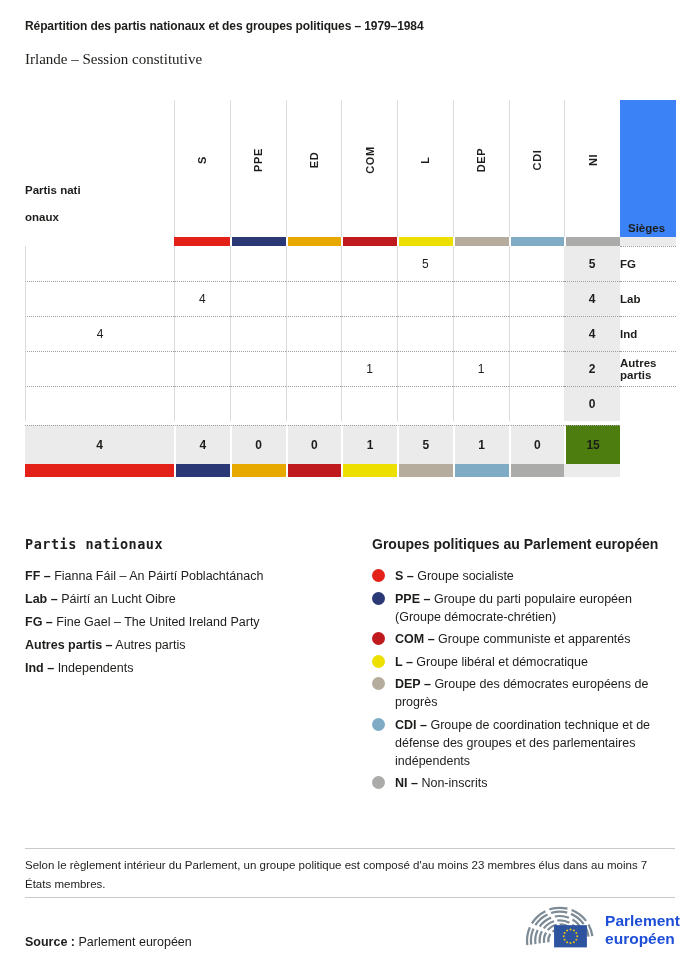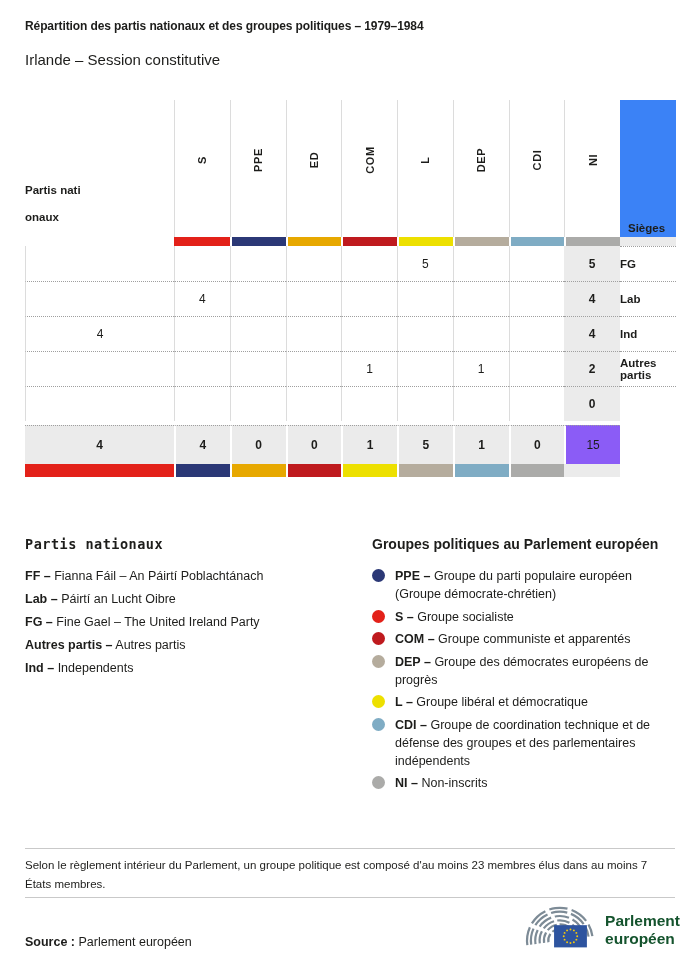--- a/index.html
+++ b/index.html
@@ -1,21 +1,21 @@
 <!DOCTYPE html>
 <html><head>
 <meta charset="utf-8">
 <style>
   html,body{margin:0;padding:0;}
   body{
     width:700px;height:967px;position:relative;background:#fff;
     font-family:"Liberation Sans", sans-serif;color:#1D1D1B;overflow:hidden;
   }
   .title{position:absolute;top:19px;left:25px;font-size:12px;font-weight:bold;letter-spacing:-0.1px;}
-  .subtitle{position:absolute;top:51px;left:25px;font-size:15px;font-weight:400;}
+  .subtitle{position:absolute;top:51px;left:25px;font-size:15px;font-weight:400;font-family:Liberation Serif, serif;}
 
   
   .ptable{position:absolute;top:100px;left:25px;width:651px;display:grid;
           grid-template-columns:149px repeat(8,55.75px) 56px;}
   .ptable div{box-sizing:border-box;}
   .th-corner{height:137px;display:flex;align-items:flex-end;padding:0 92px 6px 0;
              font-weight:bold;font-size:11.5px;line-height:27px;word-break:break-all;}
   .th-group{height:137px;border-left:1px solid #DCDCDC;position:relative;}
   .th-group span{position:absolute;left:50%;top:60px;transform:translate(-50%,-50%) rotate(-90deg);
              font-weight:bold;font-size:11px;letter-spacing:0.6px;white-space:nowrap;}
@@ -28,22 +28,22 @@
   .td-label{height:35px;display:flex;align-items:center;font-weight:bold;font-size:11.5px;}
   .td-val{height:35px;border-left:1px solid #DCDCDC;display:flex;align-items:center;
           justify-content:center;font-size:12px;}
   .td-seats{height:35px;background:#EBEBEB;display:flex;align-items:center;
           justify-content:center;font-weight:bold;font-size:12px;}
   .dot{border-top:1px dotted #9F9F9F;}
   .tt-label{height:39px;border-top:1px dotted #9F9F9F;}
   .tt-val{height:39px;background:#EBEBEB;border-top:1px dotted #9F9F9F;display:flex;
           align-items:center;justify-content:center;font-weight:bold;font-size:12px;}
   .tt-val.sep,.tt-seats.sep{border-left:2px solid #fff;}
-  .tt-seats{height:39px;background:#8b5cf6;border-top:1px dotted #9F9F9F;display:flex;
-          align-items:center;justify-content:center;font-weight:normal;font-size:12px;}
+  .tt-seats{height:39px;background:#4d7c0f;border-top:1px dotted #9F9F9F;display:flex;
+          align-items:center;justify-content:center;font-weight:bold;font-size:12px;}
   .bbar{height:13px;border-left:2px solid #fff;}
   .bbar.first{border-left:none;}
   .bbar-spacer{height:13px;}
   .bbar-seats{height:13px;background:#EBEBEB;}
 
   
   .legend-parties{position:absolute;left:25px;top:536px;width:330px;}
   .lp-heading{font-family:"DejaVu Sans Mono", monospace;font-weight:bold;font-size:13.5px;
               letter-spacing:0.5px;margin:0 0 13px 0;}
   .lp-item{font-size:12.5px;line-height:23px;}
@@ -55,21 +55,21 @@
   .lg-abbr{font-weight:bold;}
 
   
   .rule{position:absolute;left:25px;width:650px;border-top:1px solid #C9C9C9;height:0;}
   .rule1{top:848px;}
   .rule2{top:897px;}
   .footnote{position:absolute;left:25px;top:856px;width:632px;font-size:11.5px;line-height:19px;}
   .source{position:absolute;left:25px;top:935px;font-size:12.5px;}
   .source-label{font-weight:bold;}
   .logo{position:absolute;right:20px;top:902px;display:flex;align-items:center;gap:8px;}
-  .logo-text{color:#14532d;font-weight:bold;font-size:15.5px;line-height:18px;}
+  .logo-text{color:#1d4ed8;font-weight:bold;font-size:15.5px;line-height:18px;}
 </style>
 </head>
 <body>
 
 <div class="title">Répartition des partis nationaux et des groupes politiques – 1979–1984</div>
 <div class="subtitle">Irlande – Session constitutive</div>
 
 <div class="ptable">
     <div class="th-corner">Partis nationaux</div>
     <div class="th-group">
@@ -186,38 +186,38 @@
       <div class="lp-item"><span class="lp-abbr">FG –</span> Fine Gael – The United Ireland Party</div>
       <div class="lp-item"><span class="lp-abbr">Autres partis –</span> Autres partis</div>
       <div class="lp-item"><span class="lp-abbr">Ind –</span> Independents</div>
     </div>
 </div>
 
 <div class="legend-groups">
   <div class="lg-heading">Groupes politiques au Parlement européen</div>
   <div>
       <div class="lg-item">
+        <span class="lg-dotc" style="background: rgb(227, 33, 25);"></span>
+        <span><span class="lg-abbr">S –</span> Groupe socialiste</span>
+      </div>
+      <div class="lg-item">
         <span class="lg-dotc" style="background: rgb(43, 56, 118);"></span>
         <span><span class="lg-abbr">PPE –</span> Groupe du parti populaire européen (Groupe démocrate-chrétien)</span>
       </div>
       <div class="lg-item">
-        <span class="lg-dotc" style="background: rgb(227, 33, 25);"></span>
-        <span><span class="lg-abbr">S –</span> Groupe socialiste</span>
-      </div>
-      <div class="lg-item">
         <span class="lg-dotc" style="background: rgb(191, 26, 30);"></span>
         <span><span class="lg-abbr">COM –</span> Groupe communiste et apparentés</span>
       </div>
       <div class="lg-item">
+        <span class="lg-dotc" style="background: rgb(237, 224, 0);"></span>
+        <span><span class="lg-abbr">L –</span> Groupe libéral et démocratique</span>
+      </div>
+      <div class="lg-item">
         <span class="lg-dotc" style="background: rgb(181, 172, 157);"></span>
         <span><span class="lg-abbr">DEP –</span> Groupe des démocrates européens de progrès</span>
-      </div>
-      <div class="lg-item">
-        <span class="lg-dotc" style="background: rgb(237, 224, 0);"></span>
-        <span><span class="lg-abbr">L –</span> Groupe libéral et démocratique</span>
       </div>
       <div class="lg-item">
         <span class="lg-dotc" style="background: rgb(127, 172, 196);"></span>
         <span><span class="lg-abbr">CDI –</span> Groupe de coordination technique et de défense des groupes et des parlementaires indépendents</span>
       </div>
       <div class="lg-item">
         <span class="lg-dotc" style="background: rgb(171, 171, 169);"></span>
         <span><span class="lg-abbr">NI –</span> Non-inscrits</span>
       </div>
     </div>

